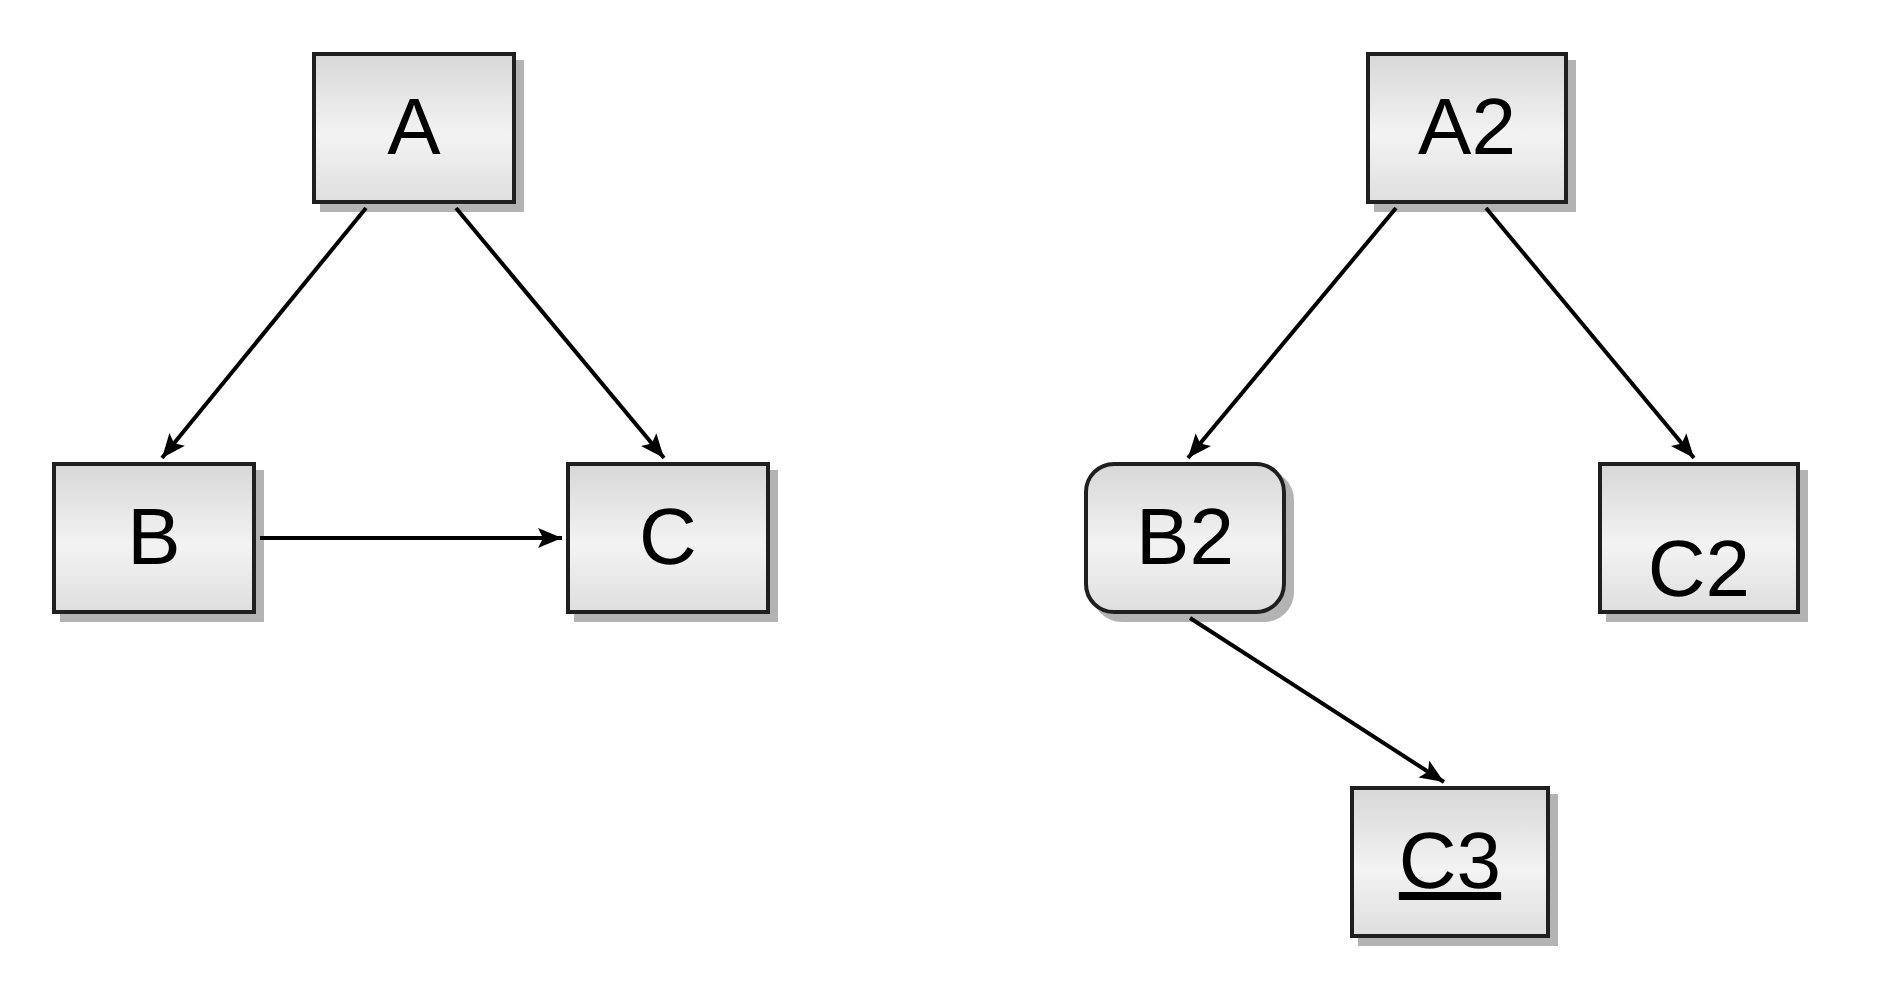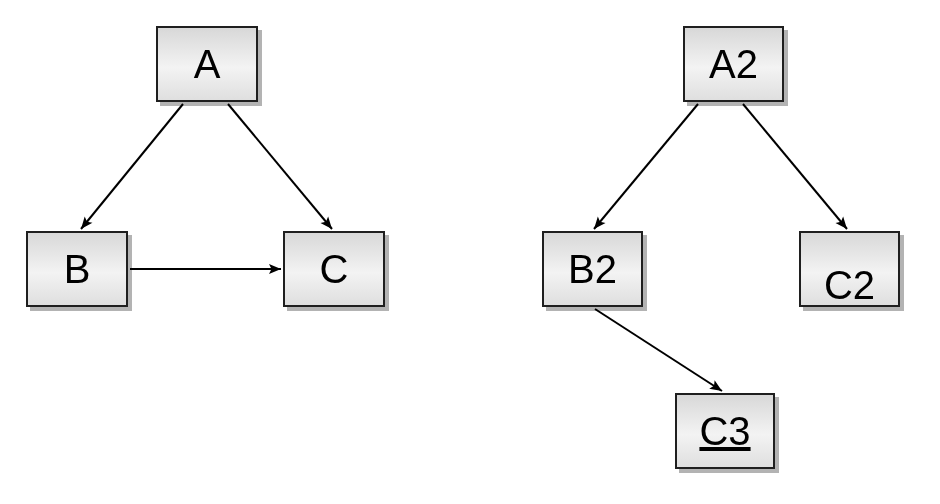--- a/index.html
+++ b/index.html
@@ -44,21 +44,21 @@
       </div>
       <div class="node" style="left: 26px; top: 231px; width: 102px; height: 76px;">
         <span>B</span>
       </div>
       <div class="node" style="left: 283px; top: 231px; width: 102px; height: 76px;">
         <span>C</span>
       </div>
       <div class="node" style="left: 669px; top: 26px; width: 101px; height: 76px; margin-left: 14px;">
         <span>A2</span>
       </div>
-      <div class="node" style="left: 542px; top: 231px; width: 101px; height: 76px;">
+      <div class="node" style="left: 542px; top: 231px; width: 101px; height: 76px; border-radius: 15px;">
         <span>B2</span>
       </div>
       <div class="node" style="left: 799px; top: 231px; width: 101px; height: 76px; align-items: flex-end;">
         <span>C2</span>
       </div>
       <div class="node" style="left: 675px; top: 393px; width: 100px; height: 76px; text-decoration: underline;">
         <span>C3</span>
       </div>
     </div>
   <svg class="edges" width="940" height="504" viewBox="0 0 940 504" xmlns="http://www.w3.org/2000/svg">

